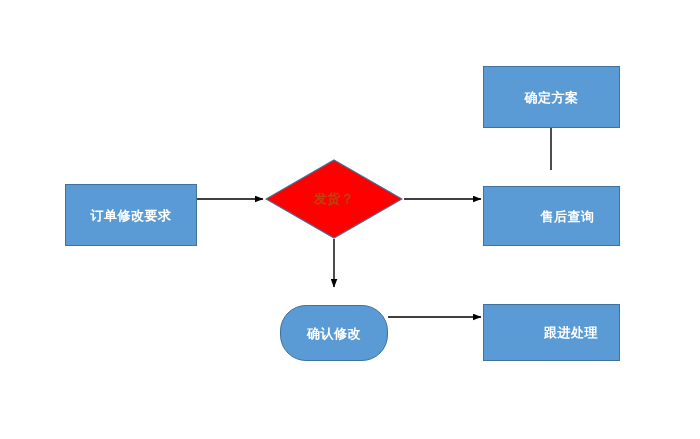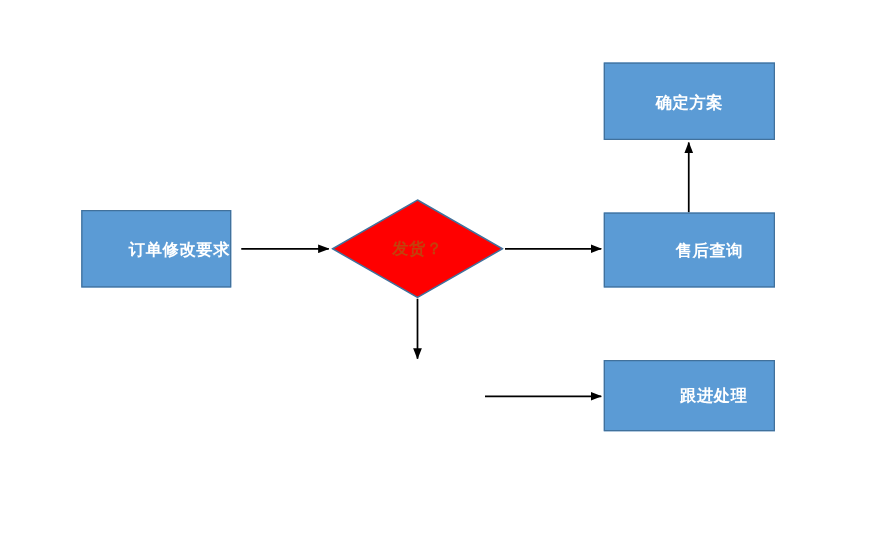--- a/index.html
+++ b/index.html
@@ -22,20 +22,21 @@
     box-sizing: border-box;
     display: flex;
     align-items: center;
     justify-content: center;
     color: #ffffff;
     font-size: 13px;
     font-weight: 700;
     letter-spacing: 0.5px;
     line-height: 1;
     user-select: none;
+    margin-top: 16px;
   }
   .rect {
     background: #5B9BD5;
     border: 1px solid #41719C;
   }
   .rounded {
     background: #5B9BD5;
     border: 1px solid #41719C;
     border-radius: 26px;
   }
@@ -91,37 +92,40 @@
 
     <line x1="404" y1="199" x2="481" y2="199" marker-end="url(#arrowhead)"></line>
 
     <line x1="551" y1="170" x2="551" y2="114" marker-end="url(#arrowhead)"></line>
 
     <line x1="334" y1="239" x2="334" y2="287" marker-end="url(#arrowhead)"></line>
 
     <line x1="388" y1="317" x2="481" y2="317" marker-end="url(#arrowhead)"></line>
   </svg>
 
-  <div class="node rect" style="left:65px; top:168px; width:120px; height:62px;justify-content:flex-end;">
+  <div class="node rect" style="left:65px; top:168px; width:132px; height:62px;">
     <span>订单修改要求</span>
   </div>
 
   <div class="diamond-wrap" style="left:265px; top:159px; width:138px; height:80px;">
     <svg width="138" height="80" viewBox="0 0 138 80">
       <polygon points="69,1 137,40 69,79 1,40" fill="#FF0000" stroke="#41719C" stroke-width="1.2"></polygon>
     </svg>
     <div class="diamond-label">发货？</div>
   </div>
 
   <div class="node rect" style="left:483px; top:170px; width:137px; height:60px;padding-left:32px;">
     <span>售后查询</span>
   </div>
 
   <div class="node rect" style="left:483px; top:50px; width:137px; height:62px;">
     <span>确定方案</span>
   </div>
 
+  <div class="node rounded" style="left:280px; top:289px; width:108px; height:56px;">
+    <span>确认修改</span>
+  </div>
 
   <div class="node rect" style="left:483px; top:288px; width:137px; height:57px;padding-left:39px;">
     <span>跟进处理</span>
   </div>
 
 </div>
 
 </body></html>

